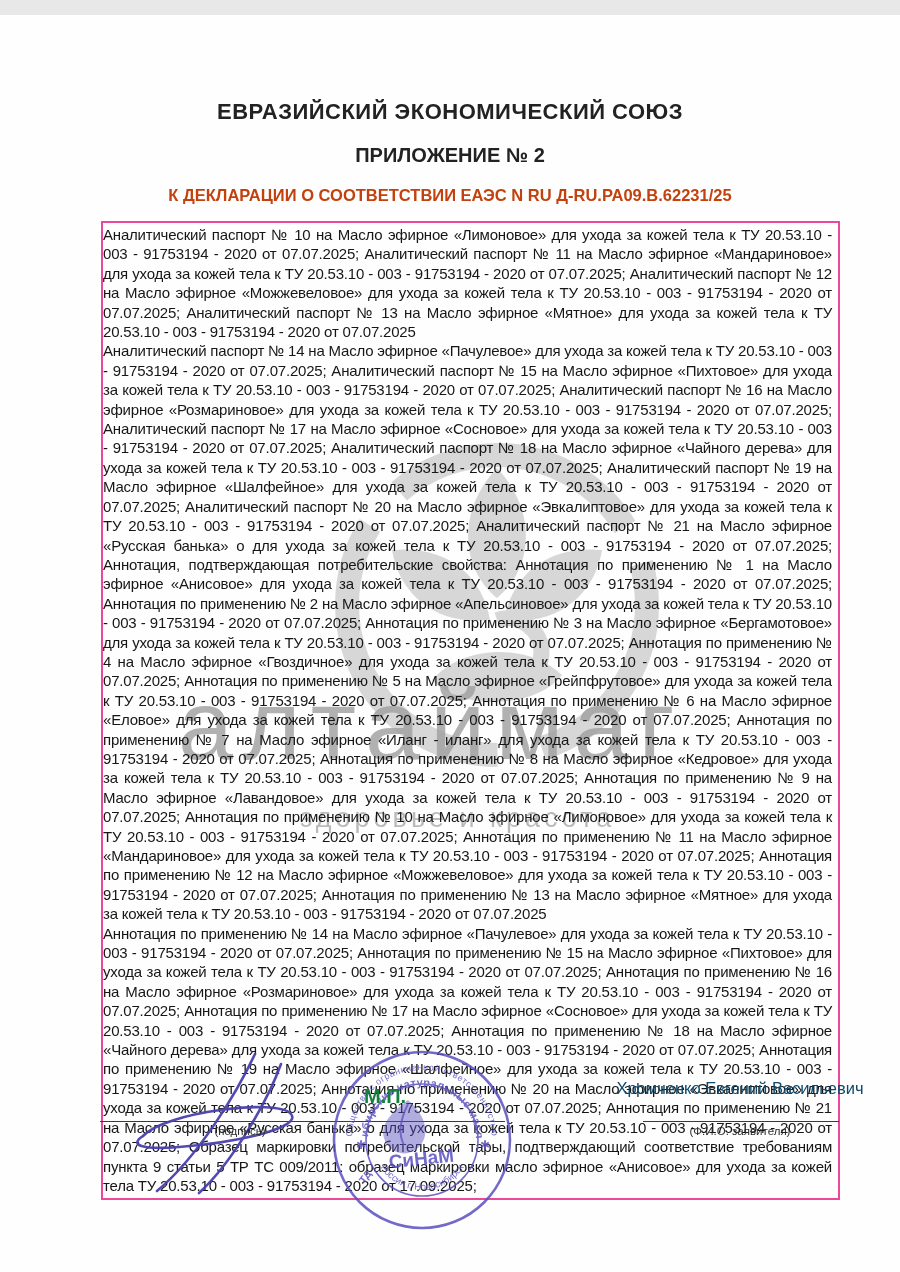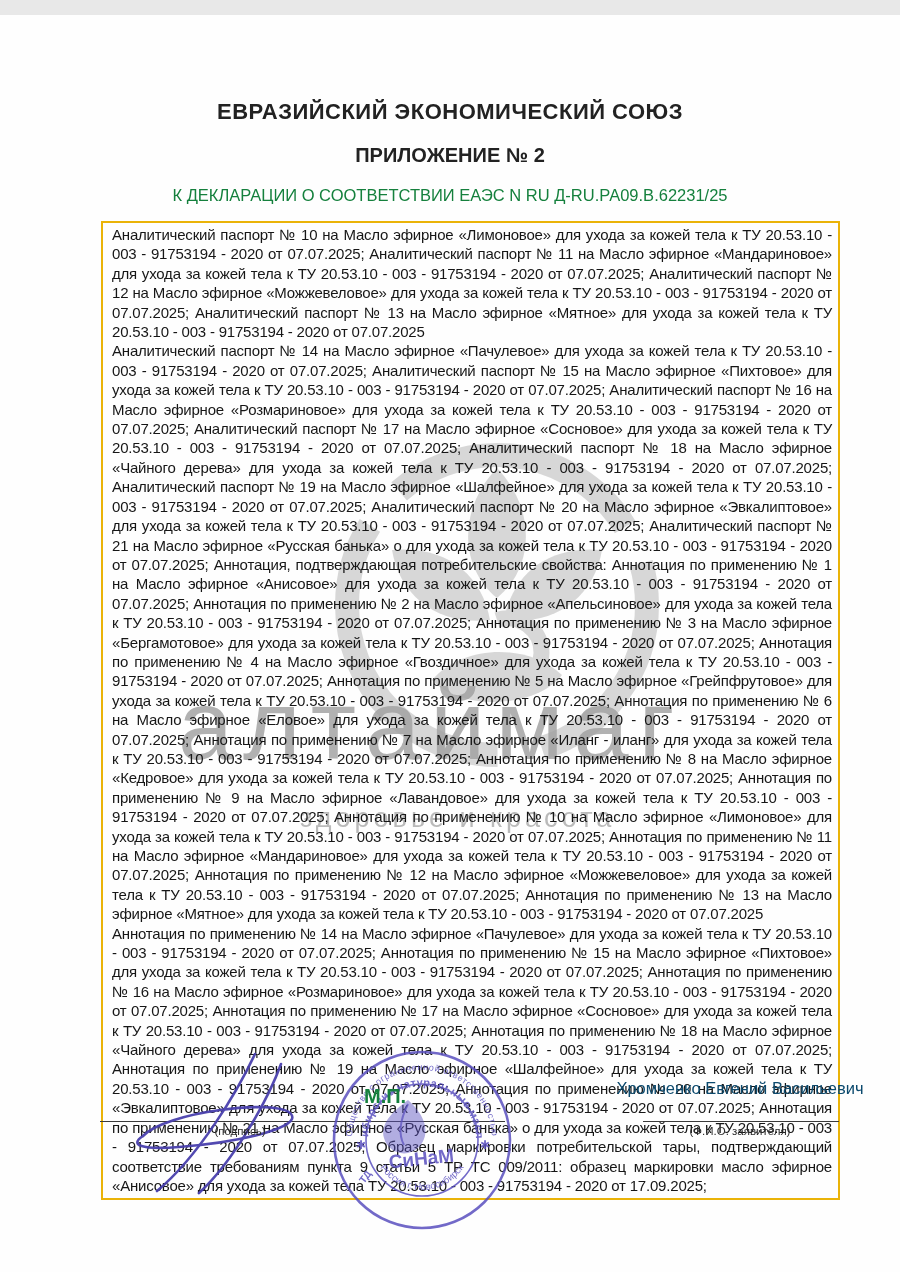--- a/index.html
+++ b/index.html
@@ -19,42 +19,42 @@
     position: absolute; left: 0; top: 84px; width: 100%;
     text-align: center; font-size: 22px; font-weight: 700;
     letter-spacing: 0.5px; color: #222;
   }
   .title2 {
     position: absolute; left: 0; top: 129px; width: 100%;
     text-align: center; font-size: 20px; font-weight: 700; color: #222;
   }
   .title3 {
     position: absolute; left: 0; top: 171px; width: 100%;
-    text-align: center; font-size: 16.5px; font-weight: 400; color: #15803d;
+    text-align: center; font-size: 16.5px; font-weight: 700; color: #c2410c;
   }
   
   .wm-emblem {
     position: absolute; left: 322px; top: 415px; width: 350px; height: 350px;
     z-index: 0;
   }
   .wm-big {
     position: absolute; left: 178px; top: 660px; width: 620px;
     z-index: 0; font-size: 99px; font-weight: 400; line-height: 1;
     color: #9f9f9f; opacity: 0.8; letter-spacing: 10px; white-space: nowrap;
   }
   .wm-small {
     position: absolute; left: 300px; top: 788px; width: 420px;
     z-index: 0; font-size: 27px; font-weight: 400;
     color: #b7b7b7; opacity: 0.95; letter-spacing: 4px; white-space: nowrap;
   }
   
   .content-box {
     position: absolute; left: 101px; top: 206px; width: 739px; min-height: 849px;
-    border: 2px solid #eab308;
-    padding: 2px 6px 3px 9px;
+    border: 2px solid #ec4899;
+    padding: 2px 6px 3px 0;
     z-index: 1;
     background: transparent;
   }
   .content-box p {
     font-size: 15px;
     line-height: 19.4px;
     letter-spacing: -0.2px;
     text-align: justify;
     color: #161616;
   }

